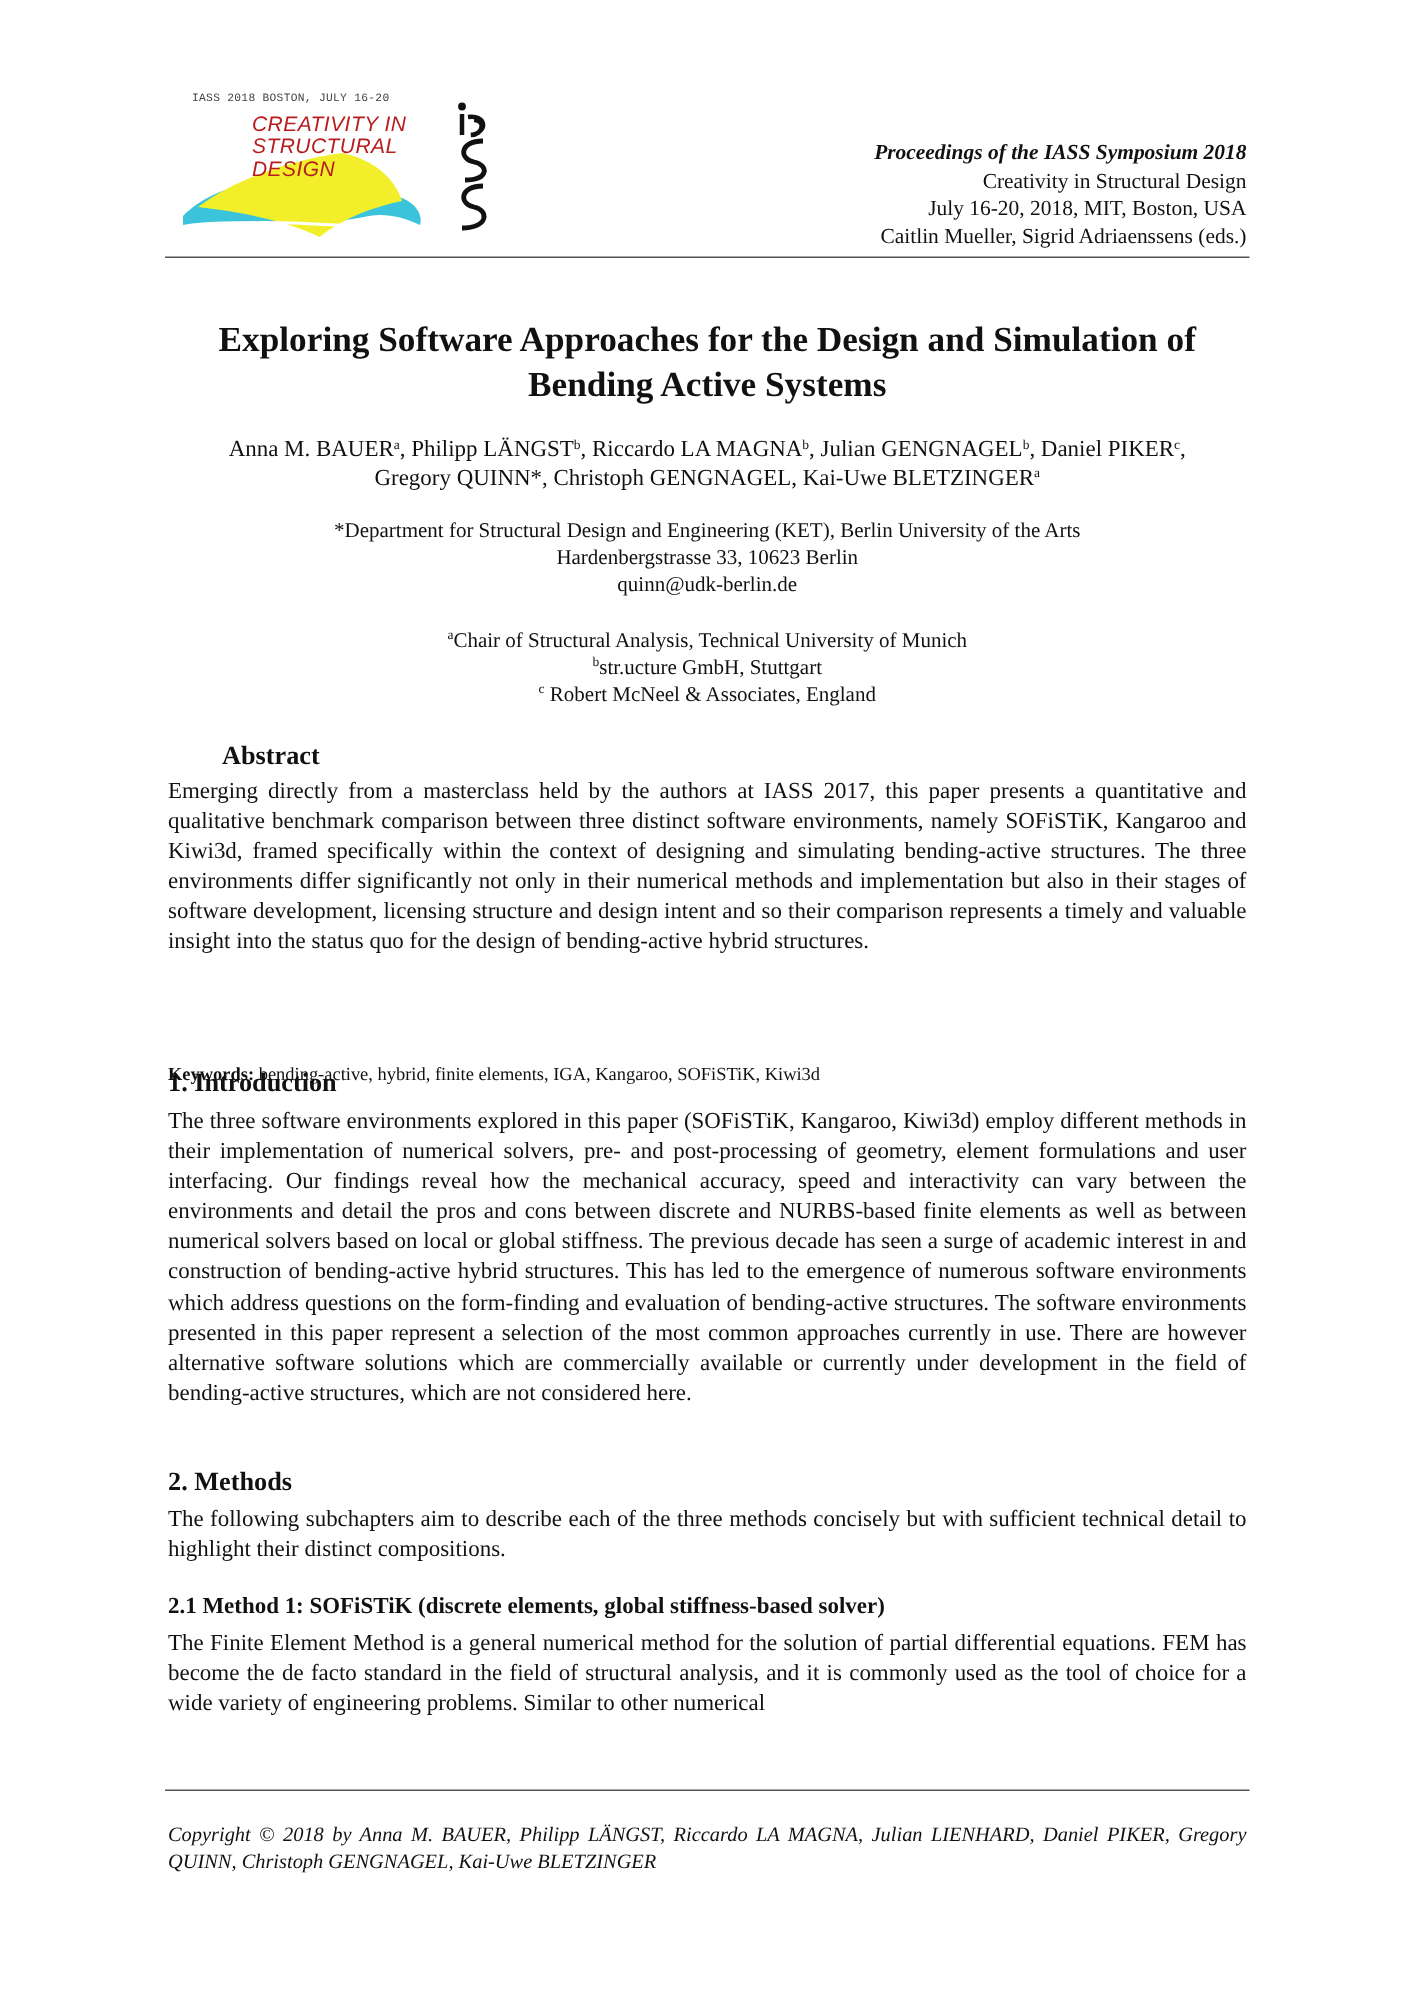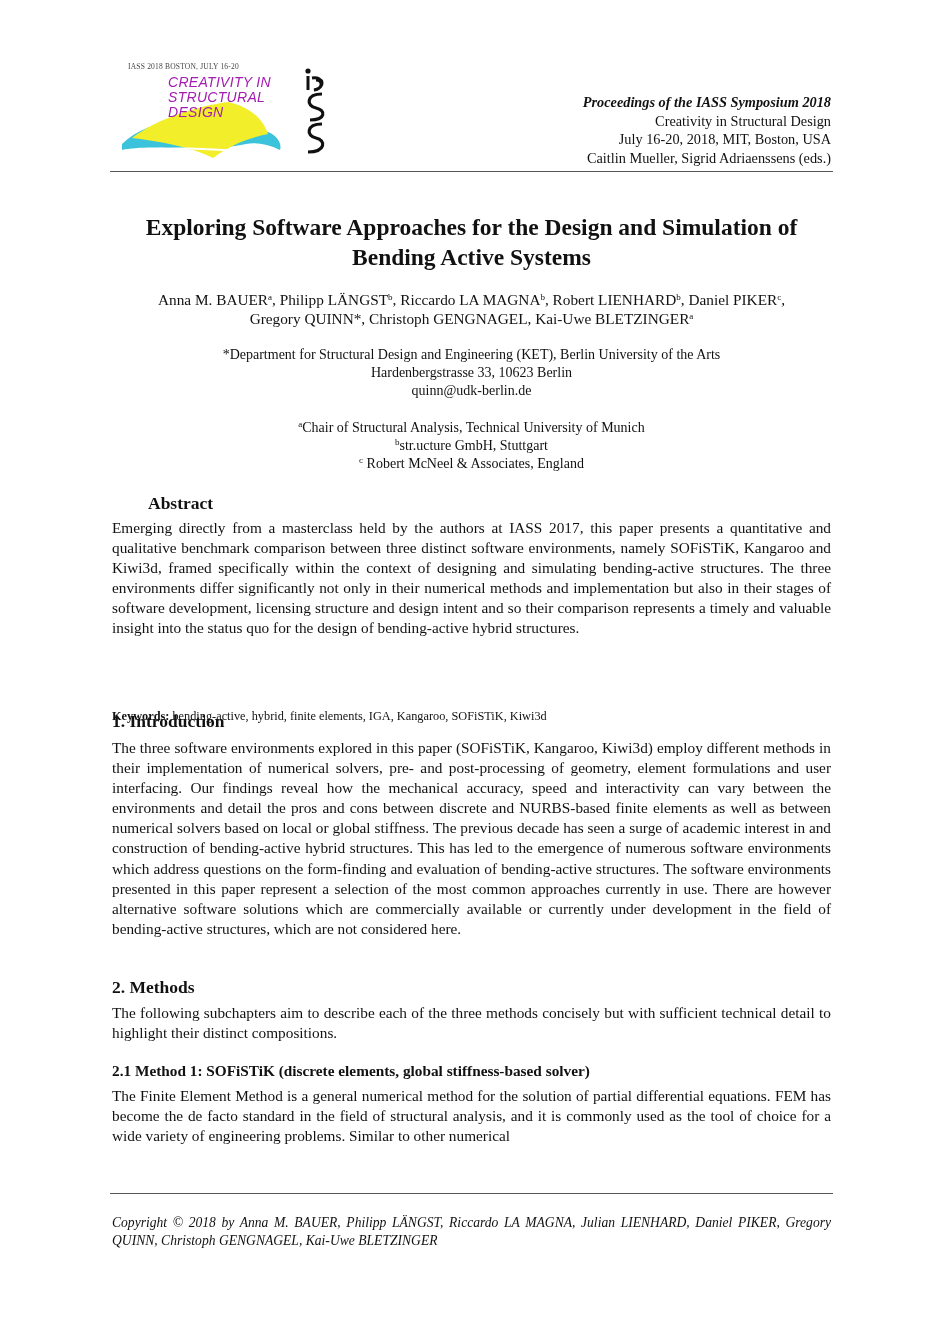--- a/index.html
+++ b/index.html
@@ -1,22 +1,22 @@
 <!DOCTYPE html>
 <html><head>
 <meta charset="utf-8">
 <style>
   html, body { margin: 0; padding: 0; background: #ffffff; }
   body { width: 943px; height: 1333px; position: relative; overflow: hidden; font-family: "Liberation Serif", serif; color: #111; }
   .abs { position: absolute; }
 
   
   #logo { left: 118px; top: 58px; width: 180px; height: 100px; }
-  #logo .meta { position: absolute; left: 10px; top: 4px; font-family: Liberation Serif, serif; font-size: 7.5px; color: #444; letter-spacing: 0.2px; white-space: nowrap; }
-  #logo .title { position: absolute; left: 50px; top: 17px; font-family: "Liberation Sans", sans-serif; font-style: italic; font-size: 14px; line-height: 15px; color: #a21caf; z-index: 2; letter-spacing: 0.3px; }
+  #logo .meta { position: absolute; left: 10px; top: 4px; font-family: Liberation Mono, monospace; font-size: 7.5px; color: #444; letter-spacing: 0.2px; white-space: nowrap; }
+  #logo .title { position: absolute; left: 50px; top: 17px; font-family: "Liberation Sans", sans-serif; font-style: italic; font-size: 14px; line-height: 15px; color: #b91c1c; z-index: 2; letter-spacing: 0.3px; }
   #logo svg { position: absolute; left: 0; top: 40px; z-index: 1; }
   #iass-mark { left: 302px; top: 66px; width: 26px; height: 90px; }
 
   #proceedings { right: 112px; top: 93px; text-align: right; font-size: 14.3px; line-height: 18.5px; }
   #proceedings .it { font-style: italic; font-weight: bold; }
 
   .rule { position: absolute; left: 110px; width: 723px; height: 1px; background: #555; }
 
   #title { left: 80px; width: 783px; top: 212px; text-align: center; font-weight: bold; font-size: 23.5px; line-height: 30px; }
   #authors { left: 80px; width: 783px; top: 290px; text-align: center; font-size: 15.3px; line-height: 19px; }
@@ -79,21 +79,21 @@
 
 <div class="rule" style="top:171px;"></div>
 
 <div id="title" class="abs">
   <div>Exploring Software Approaches for the Design and Simulation of</div>
   <div>Bending Active Systems</div>
 </div>
 
 <div id="authors" class="abs">
   <div>
-    <span>Anna M. BAUER</span><sup>a</sup><span>, </span><span>Philipp LÄNGST</span><sup>b</sup><span>, </span><span>Riccardo LA MAGNA</span><sup>b</sup><span>, </span><span>Robert LIENHARD</span><sup>b</sup><span>, </span><span>Daniel PIKER</span><sup>c</sup><span>,</span>
+    <span>Anna M. BAUER</span><sup>a</sup><span>, </span><span>Philipp LÄNGST</span><sup>b</sup><span>, </span><span>Riccardo LA MAGNA</span><sup>b</sup><span>, </span><span>Julian GENGNAGEL</span><sup>b</sup><span>, </span><span>Daniel PIKER</span><sup>c</sup><span>,</span>
   </div>
   <div>
     <span>Gregory QUINN*</span><span>, </span><span>Christoph GENGNAGEL</span><span>, </span><span>Kai-Uwe BLETZINGER</span><sup>a</sup>
   </div>
 </div>
 
 <div id="aff1" class="abs aff">
   <div>*Department for Structural Design and Engineering (KET), Berlin University of the Arts</div>
   <div>Hardenbergstrasse 33, 10623 Berlin</div>
   <div>quinn@udk-berlin.de</div>

